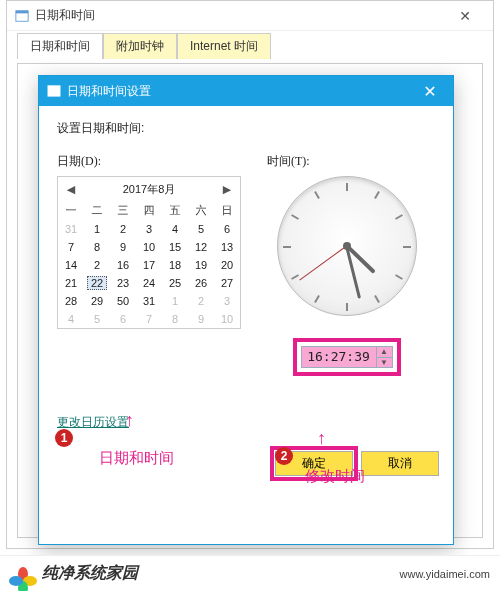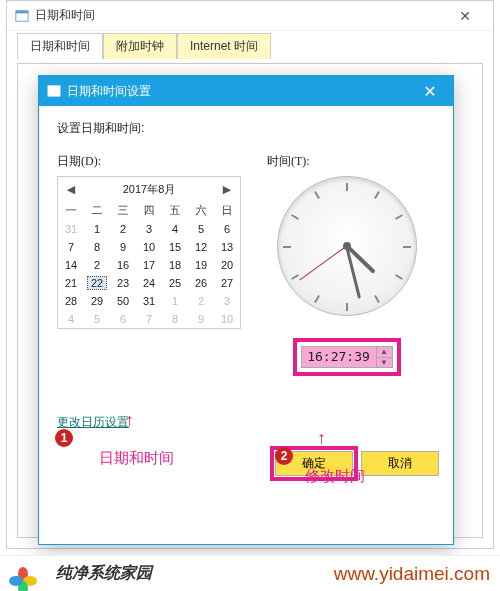--- a/index.html
+++ b/index.html
@@ -70,22 +70,22 @@
   .link { color: #0f766e; text-decoration: underline; cursor: default; }
 
   .btn-row { display:flex; justify-content:flex-end; gap:8px; padding: 10px 14px 0 14px; }
   .btn { min-width: 78px; height: 25px; border: 1px solid #adadad; background: #fde047; font-size: 12px; display:flex; align-items:center; justify-content:center; }
   .btn.primary-highlight { outline: 4px solid #e41f8b; outline-offset: 1px; }
 
   .outer-btn-row { position:absolute; bottom: 14px; right: 80px; display:flex; gap:10px; }
 
   
   .wm-strip { position:absolute; left:0; right:0; bottom:0; height:36px; background:#fff; display:flex; align-items:center; justify-content:space-between; padding:0 10px; border-top:1px solid #eee; }
-  .wm-logo { display:flex; align-items:center; gap:20px; font-size:16px; font-weight:600; color:#333; font-style:italic;}
-  .wm-url { font-size:19px; color:#c2410c; }
+  .wm-logo { display:flex; align-items:center; gap:6px; font-size:16px; font-weight:600; color:#333; font-style:italic;}
+  .wm-url { font-size:11px; color:#404040; }
   .wm-badge { width:26px; height:26px; position:relative; }
   .petal { position:absolute; width:10px; height:14px; border-radius:50% 50% 50% 50%; top:6px; left:8px; transform-origin:50% 100%; }
 </style>
 </head>
 <body>
 
 <div class="outer-dialog">
   <div class="outer-titlebar">
     <svg class="icon" viewBox="0 0 16 16">
         <rect x="1" y="2" width="14" height="12" fill="#fff" stroke="#5b9bd5"></rect>

